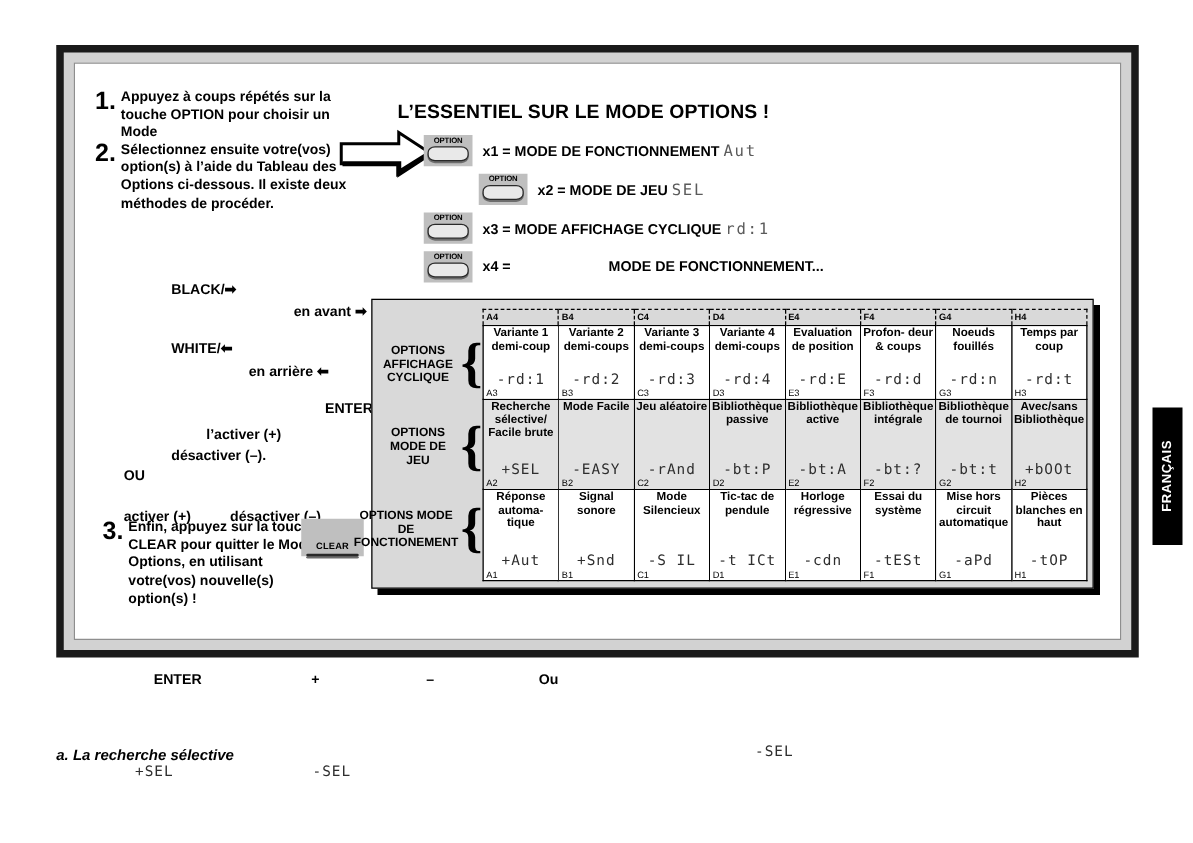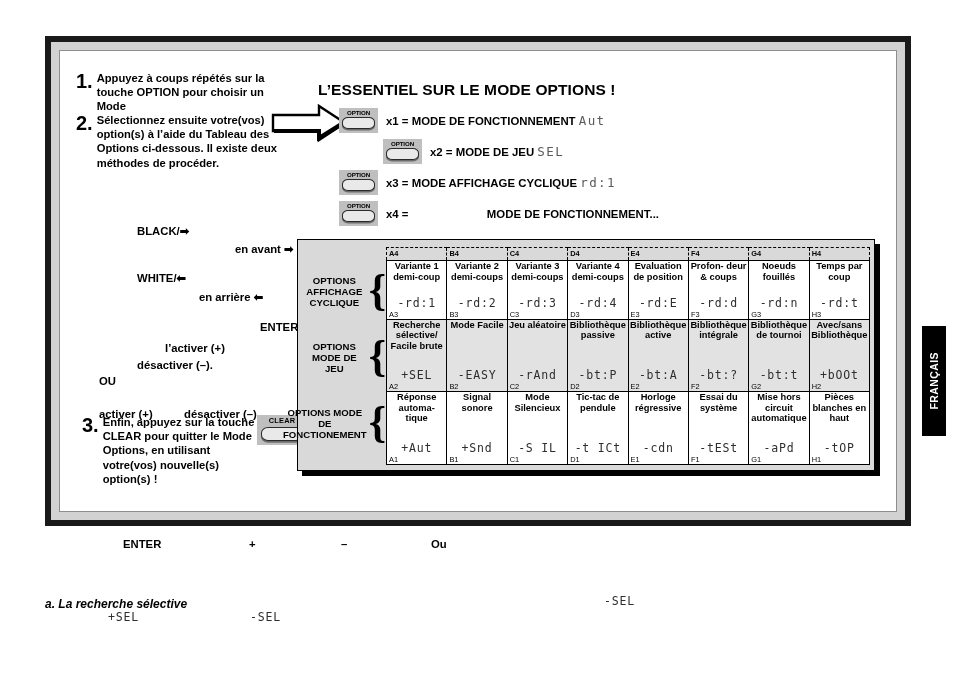--- a/index.html
+++ b/index.html
@@ -91,24 +91,24 @@
   #t-enarriere{left:139px;top:240px;}
   #t-enter{left:200px;top:270px;}
   #t-activer{left:105px;top:291px;}
   #t-desactiver{left:77px;top:308px;}
   #t-ou{left:39px;top:324px;}
   #t-act2{left:39px;top:357px;}
   #t-desact2{left:124px;top:357px;}
 
   
   #clear-key{
-    position:absolute;left:197px;top:364px;
+    position:absolute;left:181px;top:364px;
     width:50px;height:30px;background:#bfbfbf;
     display:flex;flex-direction:column;align-items:center;
-    padding-top:2px;box-sizing:border-box;
+    padding-top:18px;box-sizing:border-box;
   }
   #clear-key .kl{font-size:7.4px;font-weight:bold;line-height:8px;letter-spacing:0.2px;}
   #clear-key .kcap{
     width:40px;height:12px;background:#e9e9e9;
     border:1.4px solid #2a2a2a;border-radius:7px/6px;
     box-shadow:0 1.8px 0 0 #6d6d6d;margin-top:1.5px;
   }
 
   
   #table-panel{

